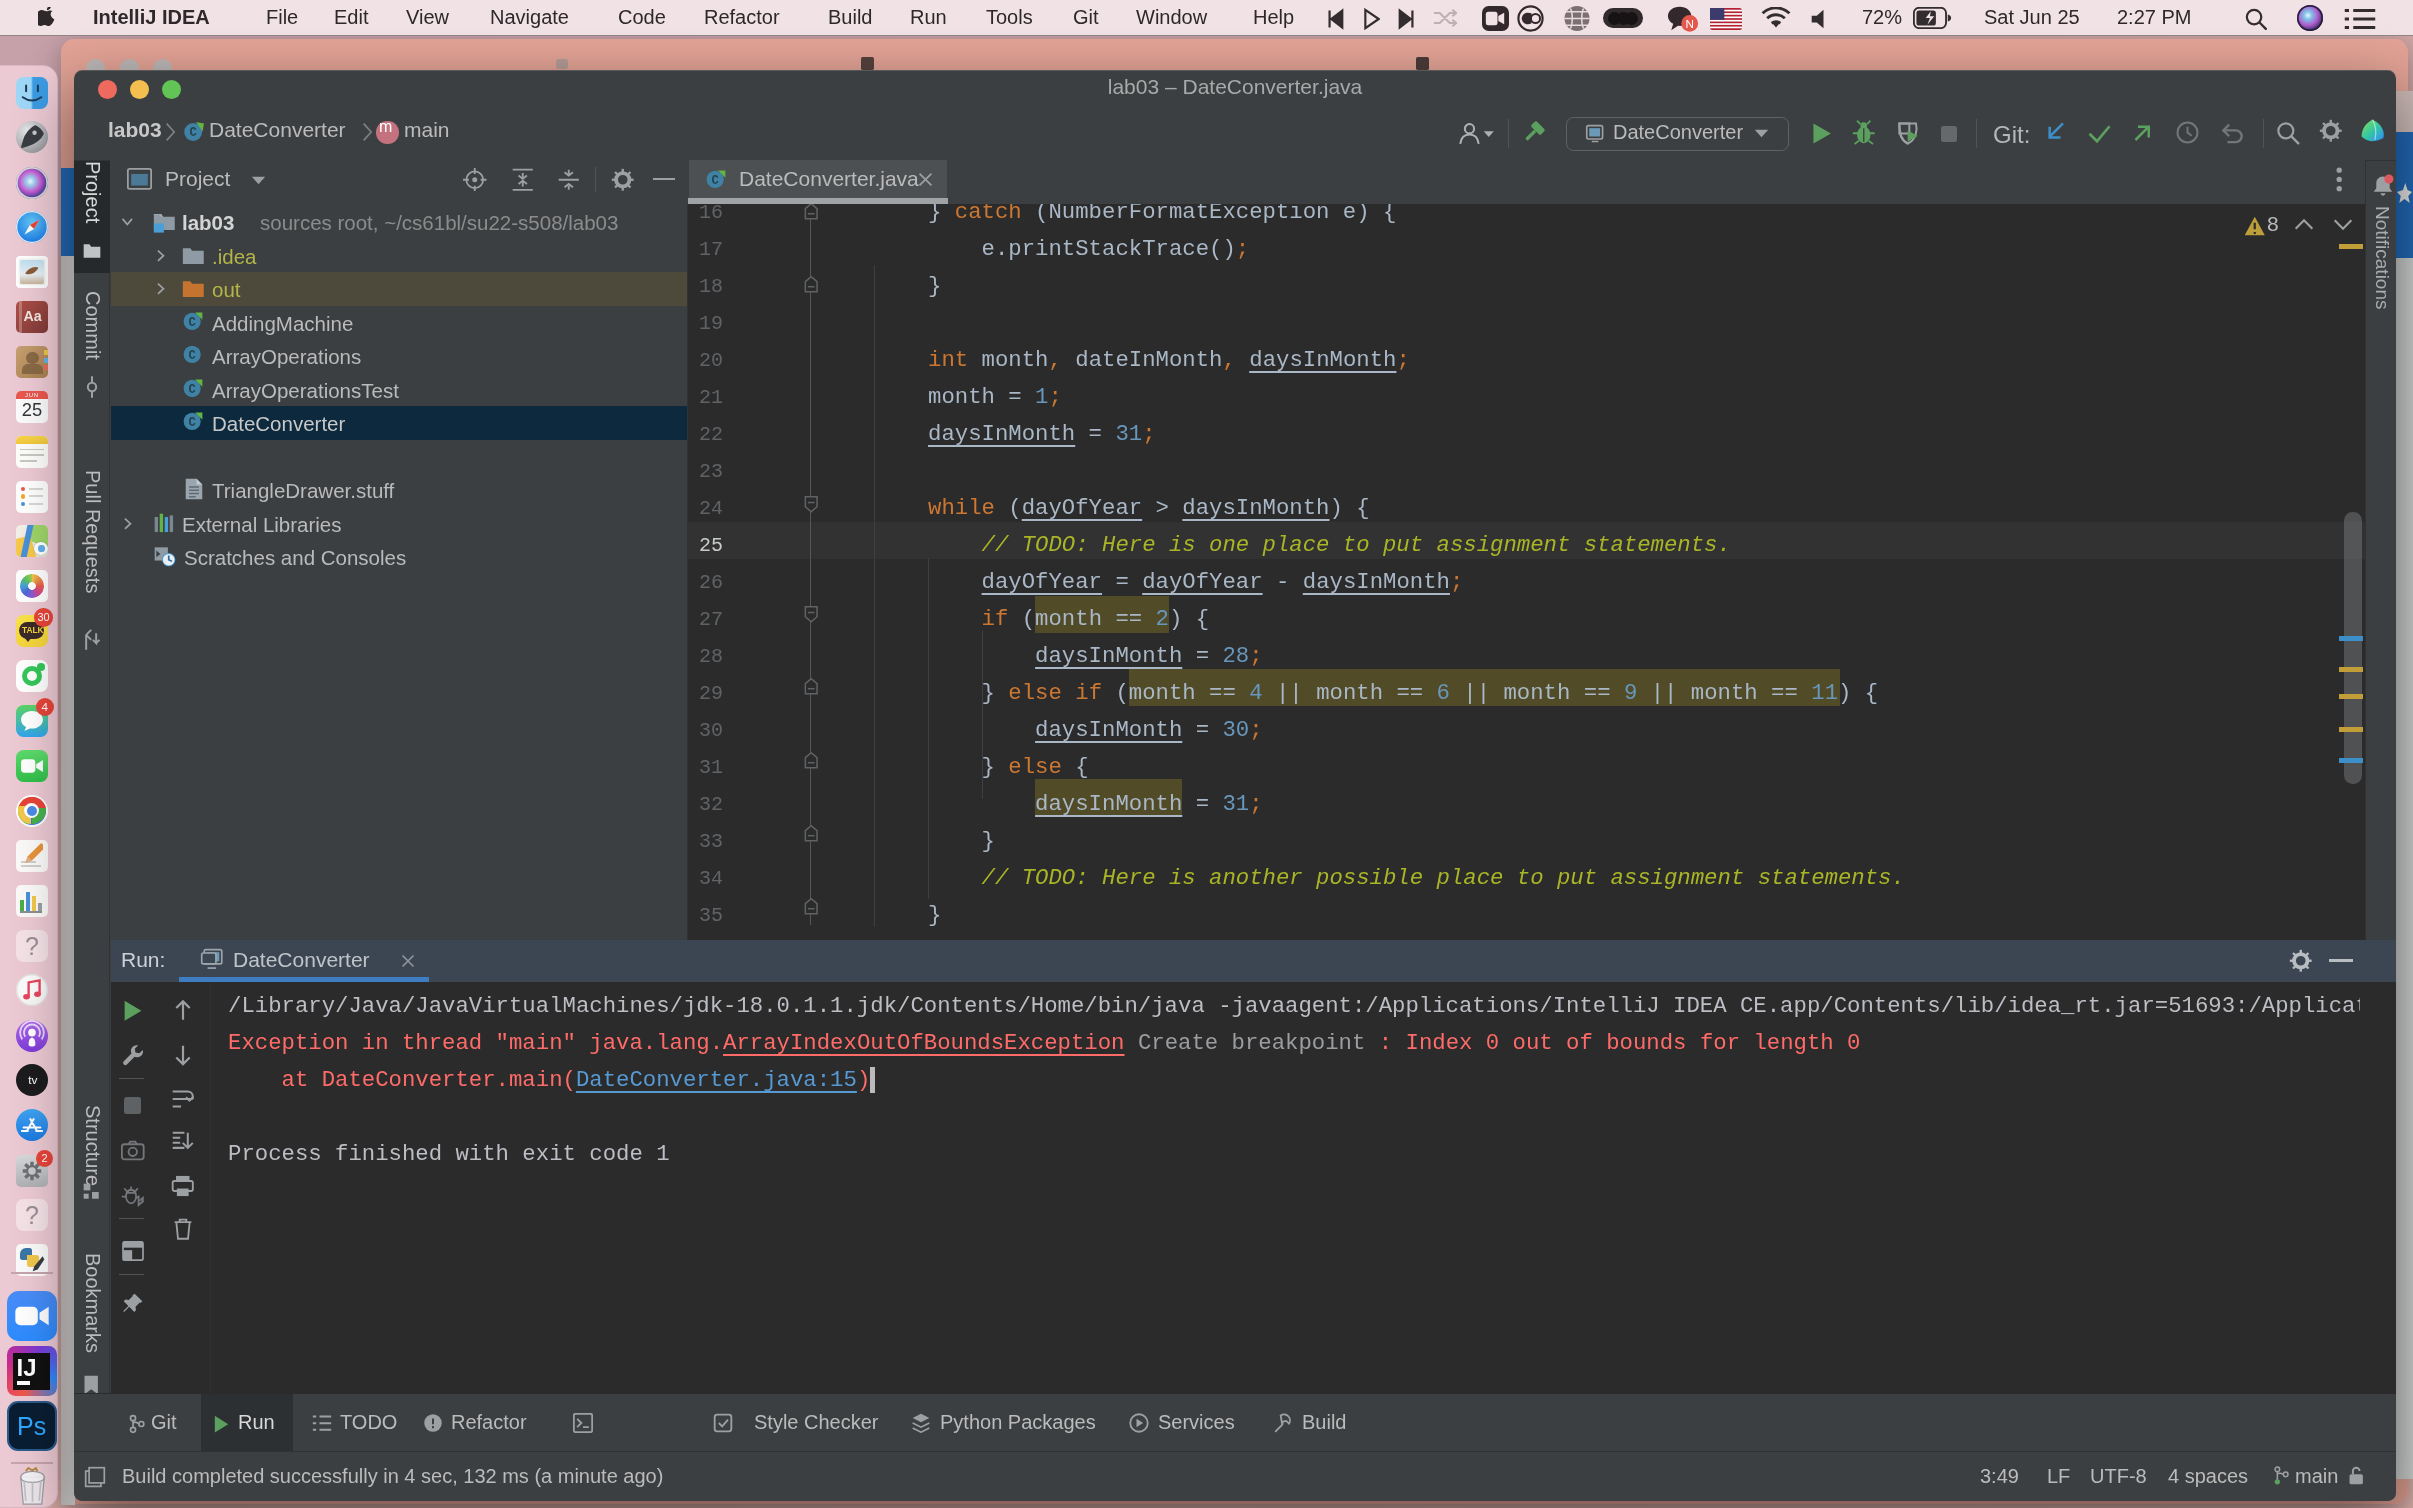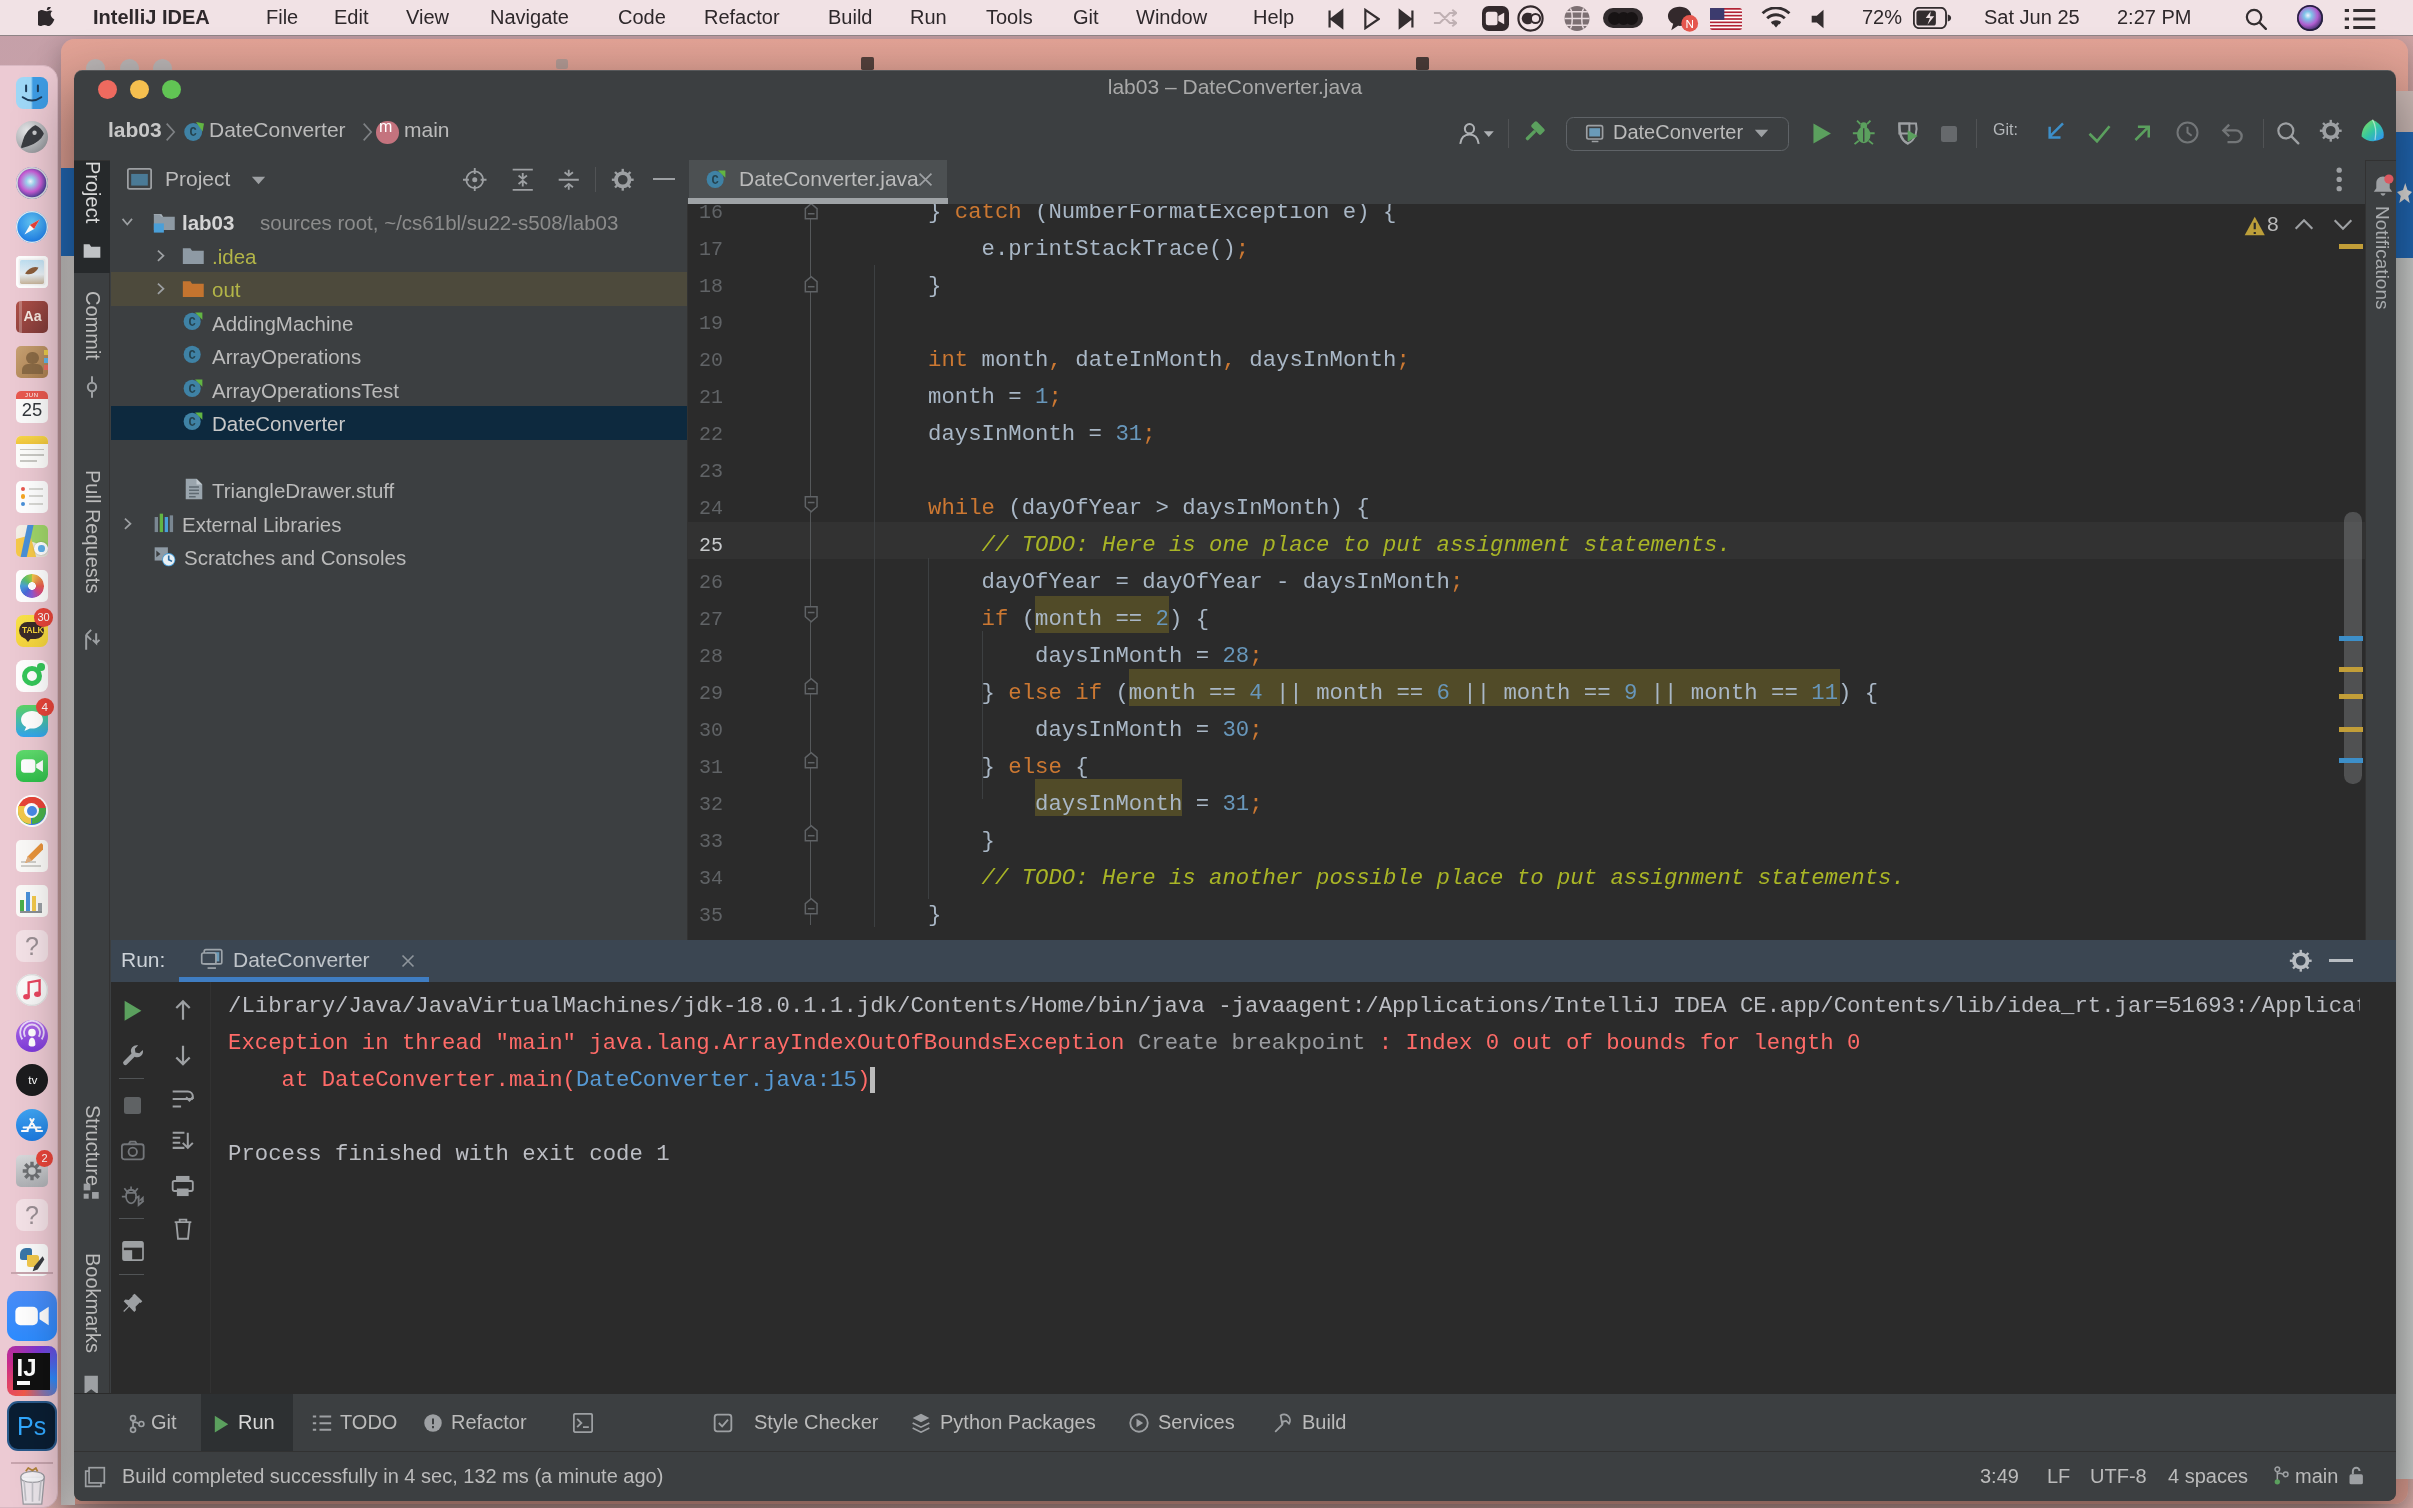--- a/index.html
+++ b/index.html
@@ -43,21 +43,21 @@
   
   #edtab { position:absolute; left:613px; top:90px; width:1678px; height:44px; background:#3c3f41; }
   #editor { position:absolute; left:613px; top:134px; width:1678px; height:736px; background:#2b2b2b;
             border-left:0.8px solid #323232; overflow:hidden; }
   #gut { position:absolute; left:-50px; top:-10px; width:85px; text-align:right;
          font-size:20px; line-height:37px; color:#606366; }
   #code { position:absolute; left:133px; top:-10px; font-size:22.3px; line-height:37px;
           color:#a9b7c6; }
   .k { color:#cc7832; } .n { color:#6897bb; } .pl { color:#a9b7c6; }
   .c { color:#a9b526; font-style:italic; }
-  .u { text-underline-offset:5px; }
+  .u { text-decoration:underline; text-underline-offset:5px; }
   .r { color:#ff6b68; } .lnk { color:#5699d3; }
   .bt { position:absolute; top:17px; font-size:20px; color:#bbbbbb; }
   
   #rstripe { position:absolute; left:2291px; top:90px; width:31px; height:1317px; background:#3c3f41;
              border-left:0.8px solid #323232; border-top:0.8px solid #323232;}
   
   #runhead { position:absolute; left:37px; top:870px; width:2285px; height:42px; background:#3b4652; }
   #runbody { position:absolute; left:37px; top:912px; width:2285px; height:411px; background:#2b2b2b; }
   
   #toolbar2 { position:absolute; left:0; top:1323px; width:2322px; height:58px; background:#3c3f41;
@@ -437,21 +437,21 @@
         <path d="M14 11v16" stroke="#3c3f41" stroke-width="1.6"></path>
       </svg>
     <svg class="ic" style="left:1822px;top:50px;" width="25" height="27" viewBox="0 0 30 32">
         <path d="M4 4h12v12H4z M4 4c0 14 2 20 10 24 0 0 1 0 1 0" fill="none" stroke="#9da0a3" stroke-width="2.4"></path>
         <path d="M4 4h20c2 8 0 20-10 24C6 24 4 16 4 4z" fill="none" stroke="#9da0a3" stroke-width="2.4"></path>
         <path d="M14 12l12 7-12 7z" fill="#5ba05e"></path>
       </svg>
     <rect class="ic">
         <div class="abs" style="left:1867px;top:56px;width:16px;height:16px;background:#66696c;border-radius:2.5px;"></div>
     <div class="abs" style="left:1902px;top:49px;width:0.8px;height:28.5px;background:#515355;"></div>
-    <div class="abs" style="left:1919px;top:51px;font-size:16px;color:#b4b7ba;">Git:</div>
+    <div class="abs" style="left:1919px;top:51px;font-size:24px;color:#b4b7ba;">Git:</div>
     <svg class="ic" style="left:1969px;top:50px;" width="25" height="25" viewBox="0 0 30 30">
           <path d="M24 4L8 20M8 8v13h13" stroke="#3d8fc9" stroke-width="3" fill="none"></path>
         </svg>
     <svg class="ic" style="left:2013px;top:52px;" width="25" height="23.5" viewBox="0 0 30 28">
           <path d="M3 14l9 9L27 5" stroke="#5ba05e" stroke-width="3.2" fill="none"></path>
         </svg>
     <svg class="ic" style="left:2058px;top:50px;" width="23.5" height="25" viewBox="0 0 28 30">
           <path d="M4 24L20 8M20 21V8H7" stroke="#5ba05e" stroke-width="3" fill="none"></path>
         </svg>
     <svg class="ic" style="left:2101px;top:50px;" width="25" height="25" viewBox="0 0 30 30">

